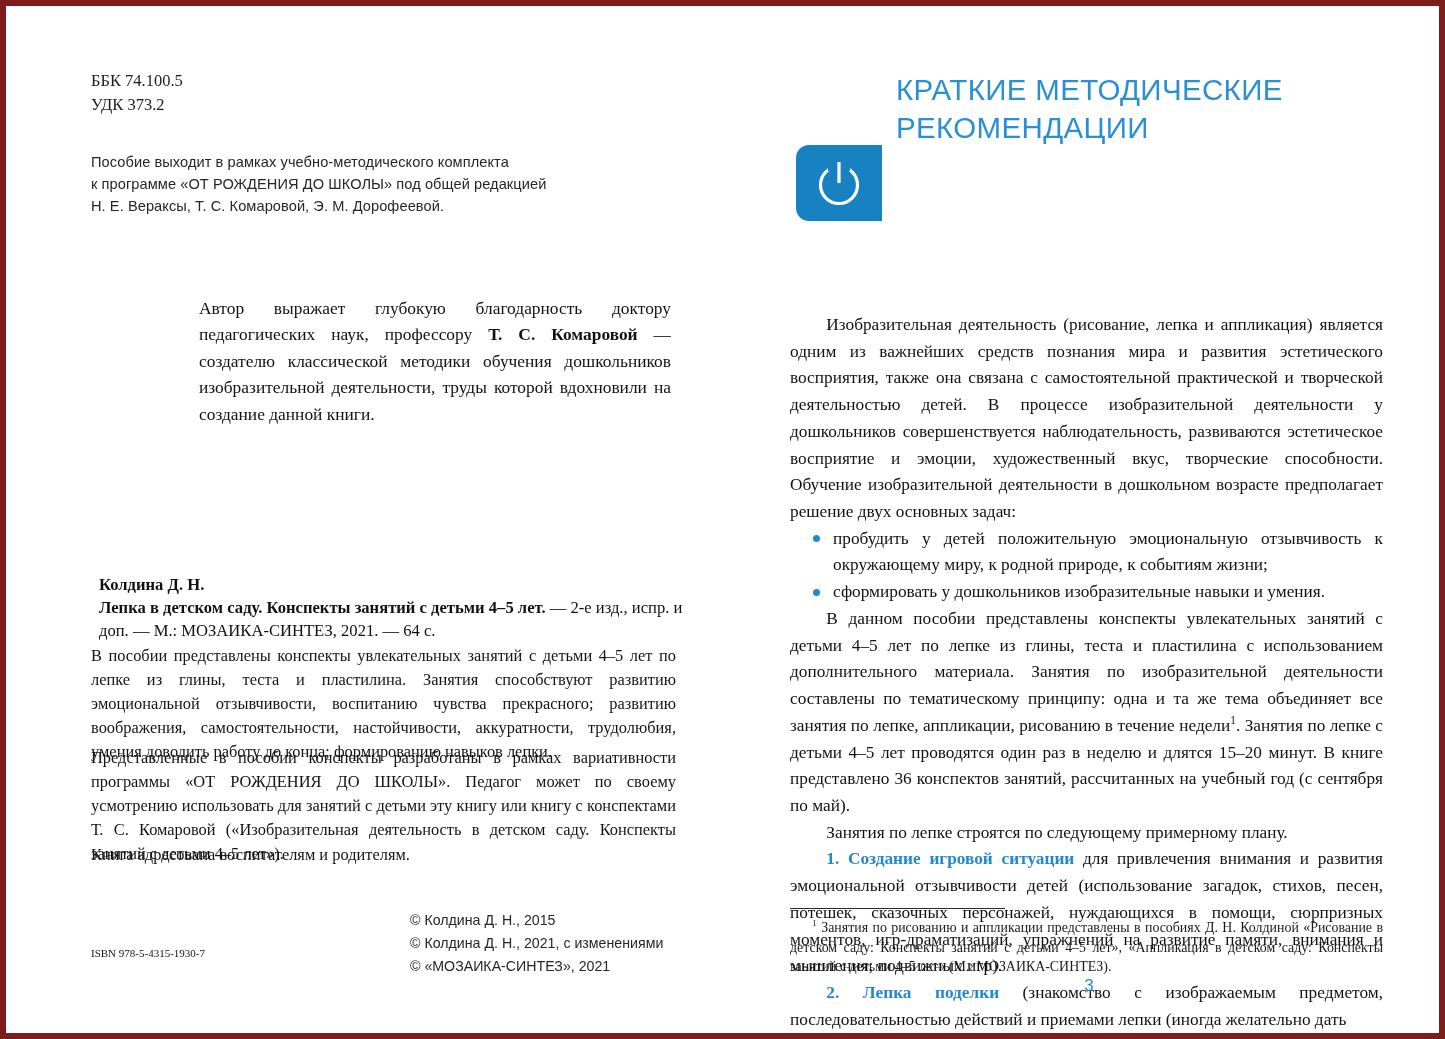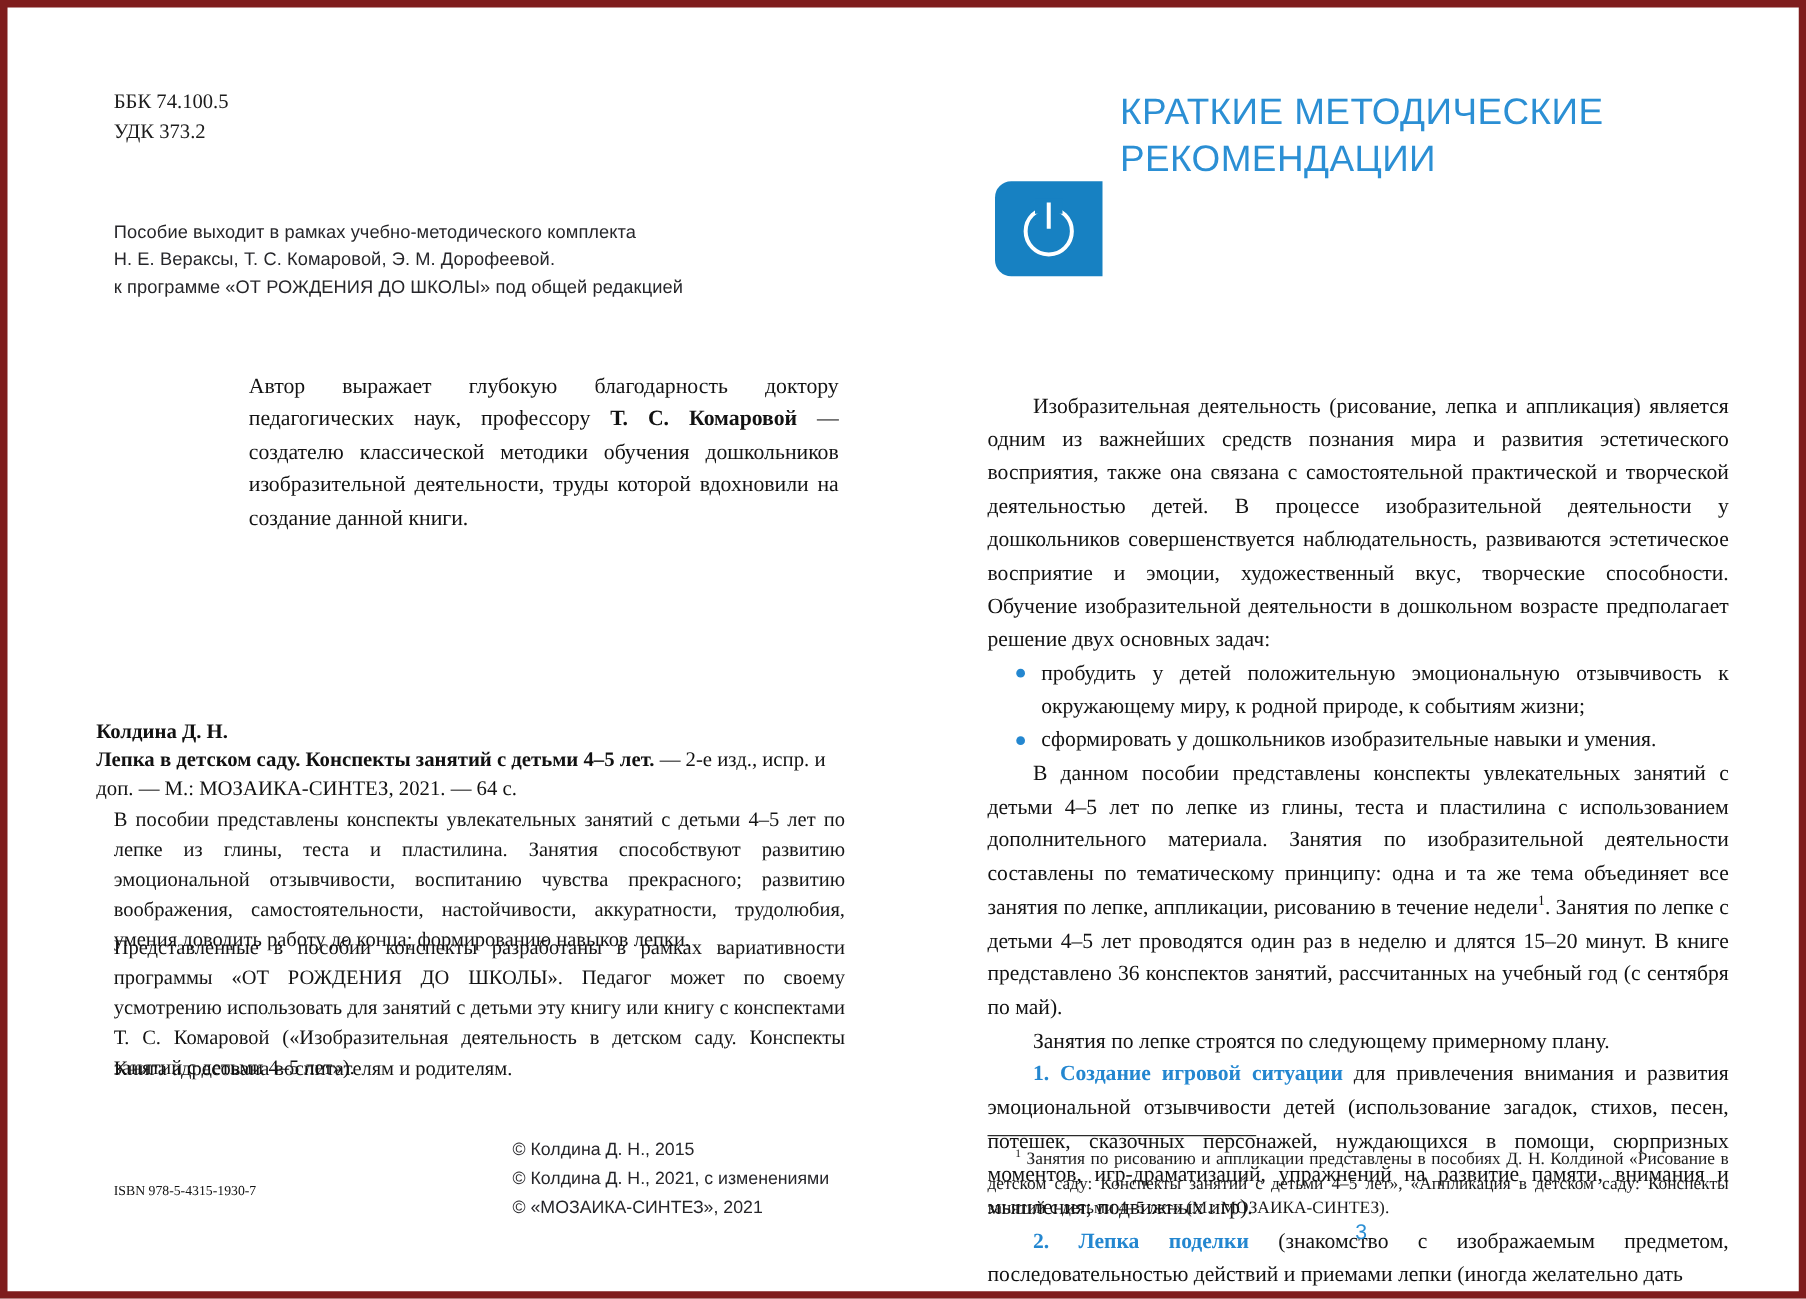--- a/index.html
+++ b/index.html
@@ -42,42 +42,41 @@
   .series-note {
     position: absolute;
     left: 85px;
     top: 145px;
     width: 520px;
     font-family: "Liberation Sans", sans-serif;
     font-size: 14.6px;
     line-height: 1.52;
     color: #26262a;
     letter-spacing: 0.005em;
-    margin-top: 24px;
   }
   .series-note div { white-space: nowrap; }
 
   .acknowledgement {
     position: absolute;
     left: 193px;
     top: 289px;
     width: 472px;
     font-family: Liberation Serif, serif;
     font-size: 17.4px;
     line-height: 1.52;
     color: #121212;
     text-align: justify;
     text-align-last: left;
     hyphens: manual;
   }
   .acknowledgement b { font-weight: bold; }
 
   .biblio {
     position: absolute;
-    left: 71px;
+    left: 93px;
     top: 568px;
     width: 585px;
   }
   .biblio-author {
     font-family: "Liberation Serif", serif;
     font-size: 16.6px;
     font-weight: bold;
     color: #111;
     line-height: 1.38;
   }
@@ -252,22 +251,22 @@
 
   <div id="left-page">
 
     <div class="classifier">
       <div>ББК 74.100.5</div>
       <div>УДК 373.2</div>
     </div>
 
     <div class="series-note">
       <div>Пособие выходит в рамках учебно-методического комплекта</div>
+      <div>к программе «ОТ РОЖДЕНИЯ ДО ШКОЛЫ» под общей редакцией</div>
       <div>Н. Е. Вераксы, Т. С. Комаровой, Э. М. Дорофеевой.</div>
-      <div>к программе «ОТ РОЖДЕНИЯ ДО ШКОЛЫ» под общей редакцией</div>
     </div>
 
     <div class="acknowledgement"><span>Автор выражает глубокую благодарность доктору педагогических наук, профессору </span><b>Т. С. Комаровой</b><span> — создателю классической методики обучения дошкольников изобразительной деятельности, труды которой вдохновили на создание данной книги.</span></div>
 
     <div class="biblio">
       <div class="biblio-author">Колдина Д. Н.</div>
       <div class="biblio-desc"><b>Лепка в детском саду. Конспекты занятий с детьми 4–5 лет.</b><span> — 2-е изд., испр. и доп. — М.: МОЗАИКА-СИНТЕЗ, 2021. — 64 с.</span></div>
     </div>
 
     <div class="annotation" id="annotation-1">В пособии представлены конспекты увлекательных занятий с детьми 4–5 лет по лепке из глины, теста и пластилина. Занятия способствуют развитию эмоциональной отзывчивости, воспитанию чувства прекрасного; развитию воображения, самостоятельности, настойчивости, аккуратности, трудолюбия, умения доводить работу до конца; формированию навыков лепки.</div>

